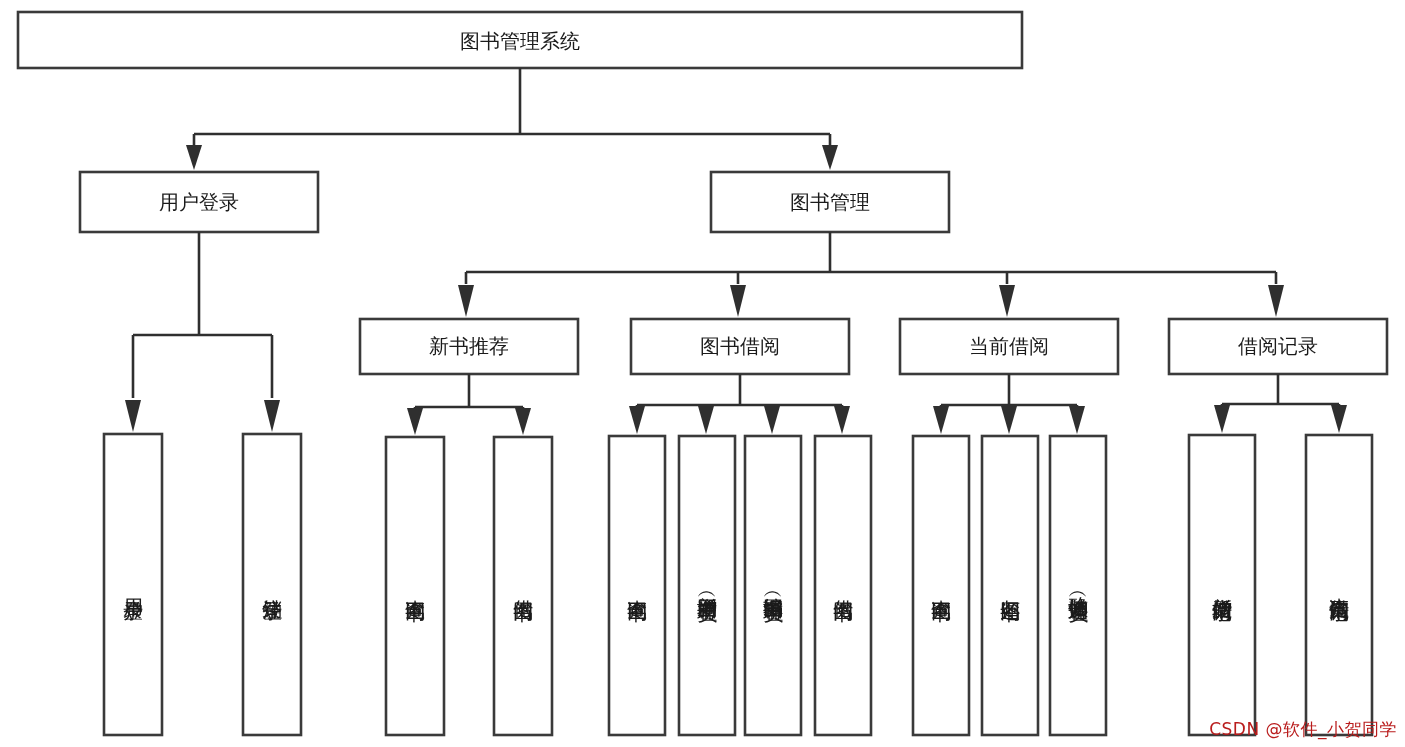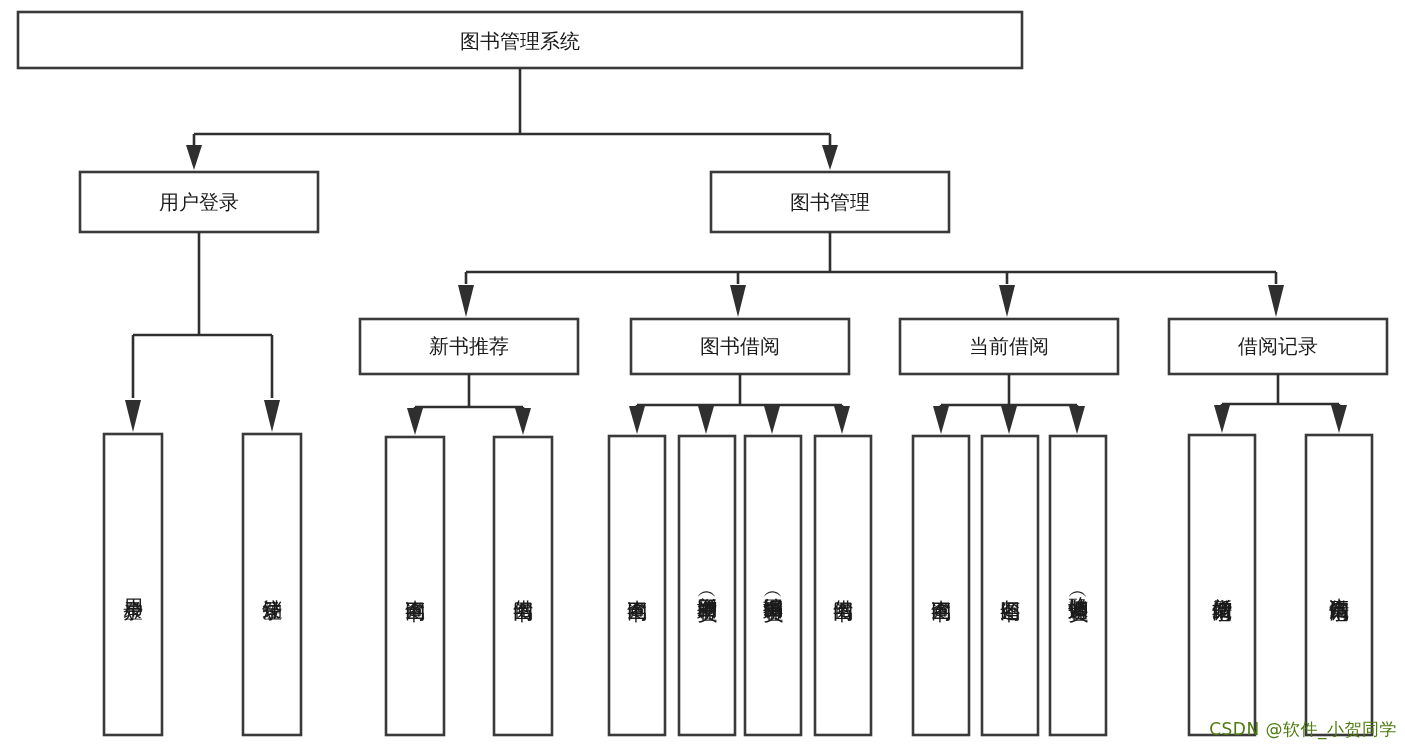--- a/index.html
+++ b/index.html
@@ -61,21 +61,21 @@
     color: #1b1b1b;
     pointer-events: none;
     white-space: nowrap;
   }
   #watermark {
     position: absolute;
     right: 8px;
     bottom: 6px;
     font-family: "DejaVu Sans", "Liberation Sans", sans-serif;
     font-size: 17px;
-    color: #4d7c0f;
+    color: #b91c1c;
     letter-spacing: 0.5px;
     user-select: none;
   }
 </style>
 </head>
 <body>
 
 <div id="diagram-root">
 
   <svg id="flow-svg" viewBox="0 0 1405 747">

